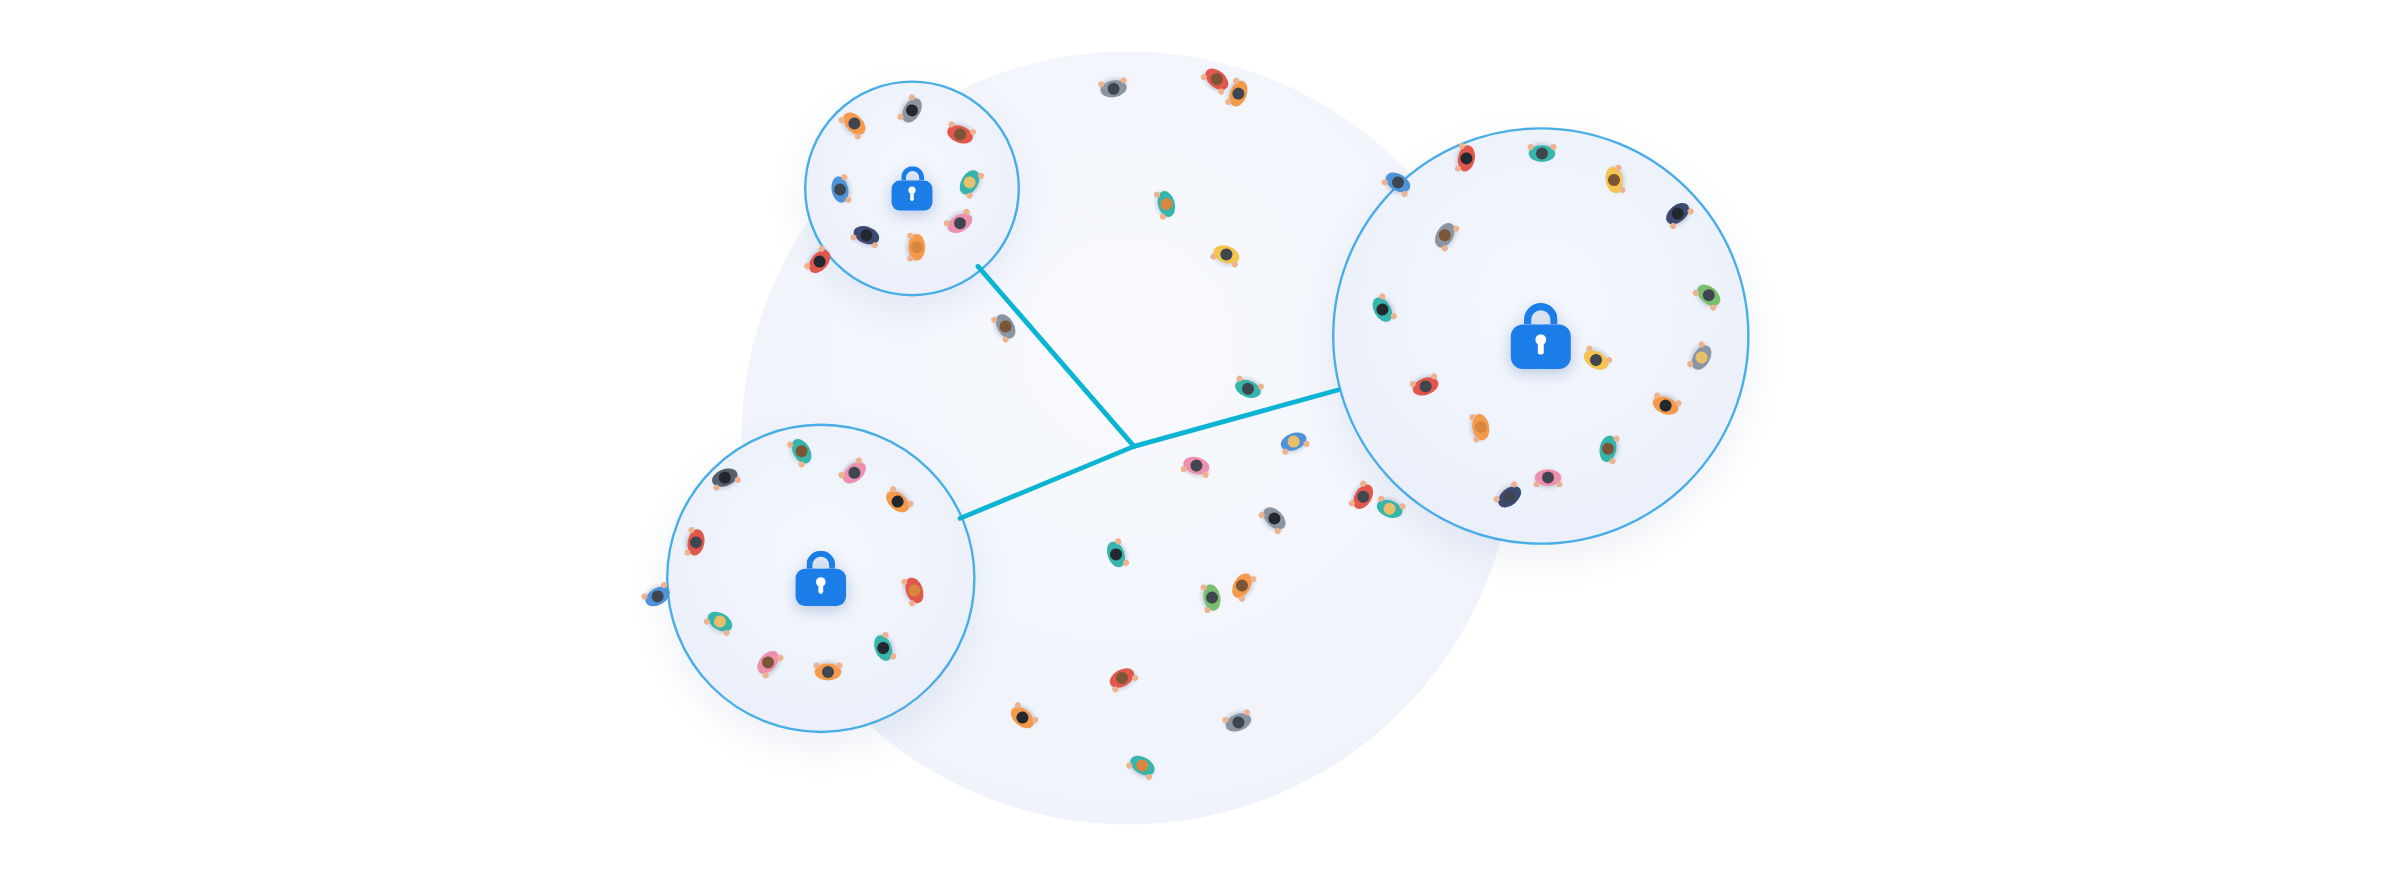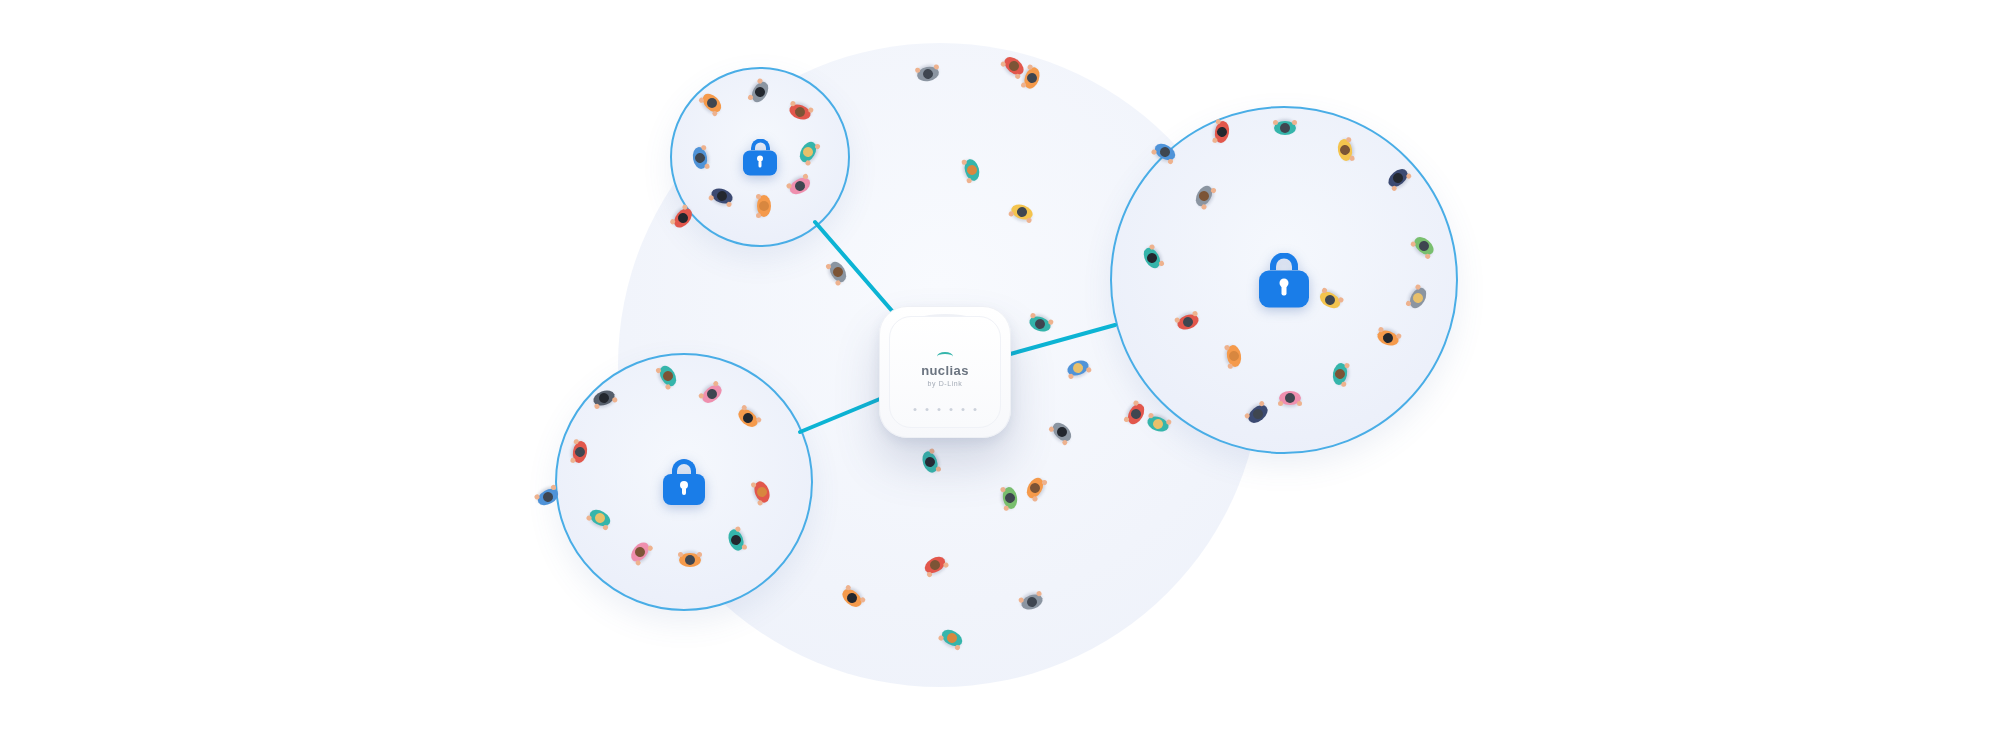--- a/index.html
+++ b/index.html
@@ -552,34 +552,13 @@
       <div class="person" style="left: 1330px; top: 300px;">
         <div class="pf" style="transform: rotate(210deg);">
           <span class="p-body" style="background: rgb(244, 196, 78);"></span>
           <span class="p-hand p-hand-l"></span>
           <span class="p-hand p-hand-r"></span>
           <span class="p-head" style="background: rgb(63, 70, 80);"></span>
         </div>
       </div>
     </div>
 
-  <div class="device" style="left: 879px; top: 306px; width: 132px; height: 132px;">
-    <div class="device-face">
-      <span class="device-arc a1"></span>
-      <span class="device-arc a2"></span>
-      <div class="device-inner">
-        <div class="device-logo">
-          <span class="logo-mark"></span>
-          <span class="device-brand">nuclias</span>
-          <span class="device-sub">by D-Link</span>
-        </div>
-        <div class="device-leds">
-            <span></span>
-            <span></span>
-            <span></span>
-            <span></span>
-            <span></span>
-            <span></span>
-          </div>
-      </div>
-    </div>
-  </div>
 </div>
 
 </body></html>

